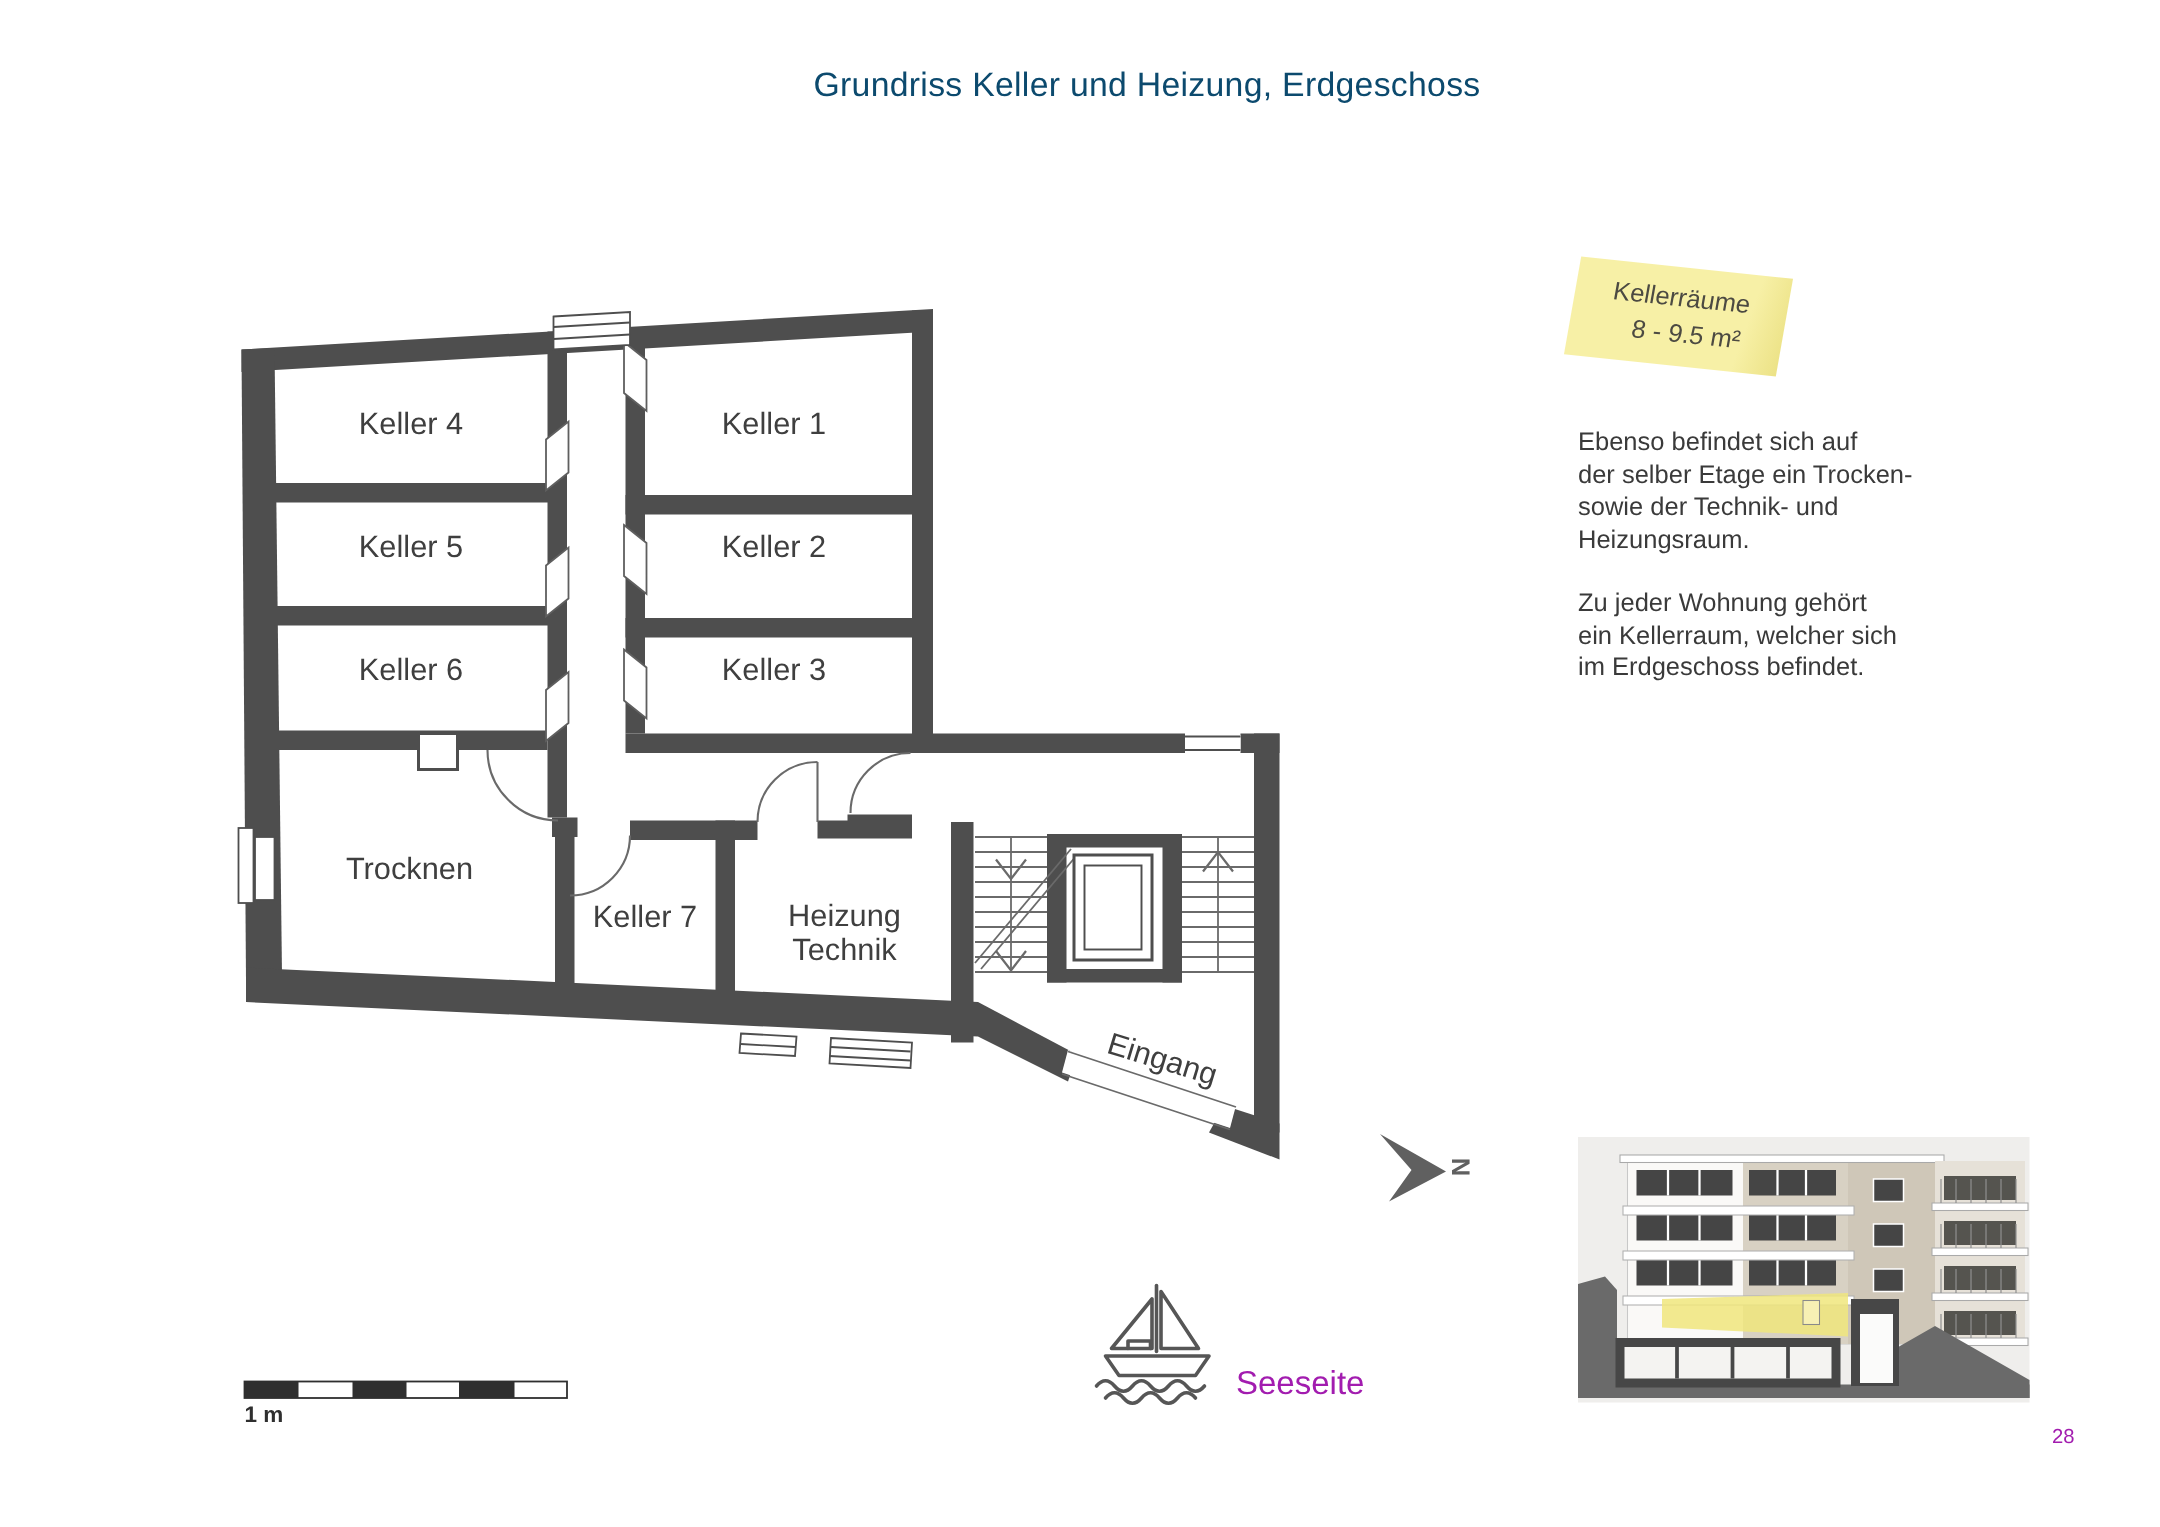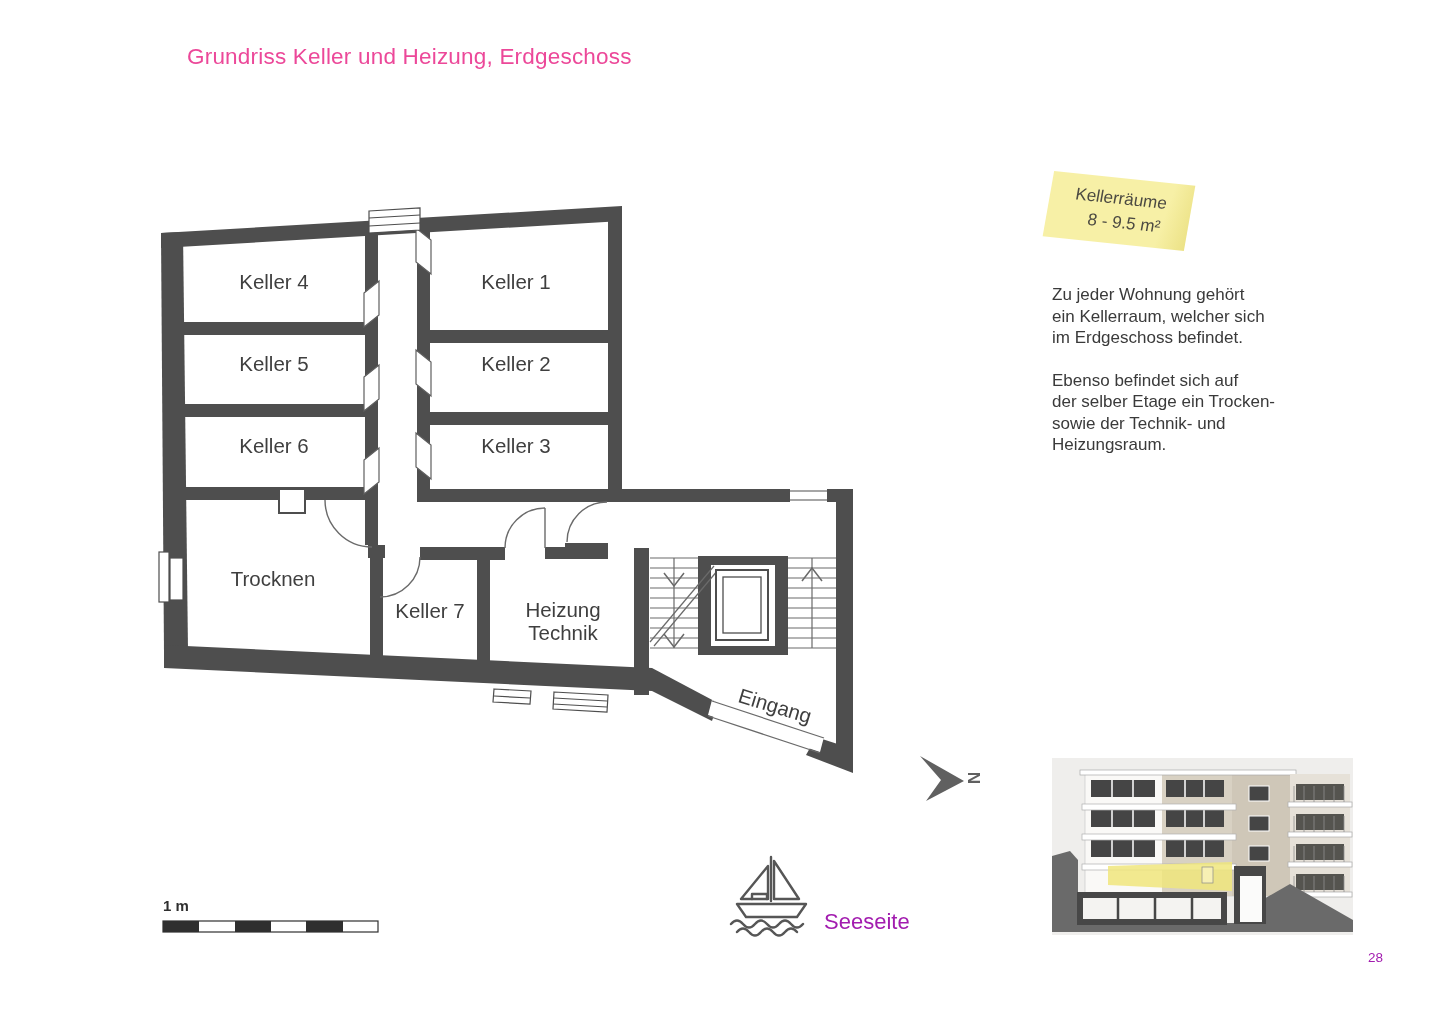--- a/index.html
+++ b/index.html
@@ -1,54 +1,54 @@
 <!DOCTYPE html>
 <html><head>
 <meta charset="utf-8">
 <style>
   html,body{margin:0;padding:0;background:#ffffff;}
   body{font-family:"Liberation Sans", sans-serif;}
   #canvas{position:relative;width:1440px;height:1018px;background:#ffffff;overflow:hidden;}
   #plan-svg{position:absolute;left:0;top:0;}
-  .title{position:absolute;left:187px;top:44px;width:800px;text-align:left;
-         font-size:22.5px;color:#ec4899;letter-spacing:.2px;}
+  .title{position:absolute;left:187px;top:44px;width:800px;text-align:right;
+         font-size:22.5px;color:#0c4a6e;letter-spacing:.2px;}
   .note{position:absolute;left:1048px;top:178px;width:142px;height:66px;
         background:linear-gradient(100deg,#f7f0a6 80%,#ece286 100%);
         transform:rotate(6deg) skewX(-4deg);
         display:flex;flex-direction:column;justify-content:center;align-items:center;
         color:#4c4a42;font-size:17px;line-height:24px;}
   .note .l2{padding-left:14px;}
   .paras{position:absolute;left:1052px;top:284px;width:270px;color:#3a3a3a;
          font-size:17px;line-height:21.5px;}
   .paras p{margin:0 0 21px 0;white-space:pre-line;}
-  .scale-label{position:absolute;left:163px;top:897px;font-size:15px;font-weight:bold;color:#2f2f2f;}
+  .scale-label{position:absolute;left:163px;top:935px;font-size:15px;font-weight:bold;color:#2f2f2f;}
   .seeseite{position:absolute;left:824px;top:909px;font-size:22px;color:#a21caf;}
   .pagenum{position:absolute;left:1368px;top:950px;font-size:13.5px;color:#a21caf;}
   svg text.room{font-family:"Liberation Sans",sans-serif;font-size:20.5px;fill:#3f3f3f;text-anchor:middle;}
 </style>
 </head>
 <body>
 
 <div id="canvas">
 
   <div class="title">Grundriss Keller und Heizung, Erdgeschoss</div>
 
   <div class="note">
     <div>Kellerräume</div>
     <div class="l2">8 - 9.5 m²</div>
   </div>
 
   <div class="paras">
-    <p>Zu jeder Wohnung gehört
-ein Kellerraum, welcher sich
-im Erdgeschoss befindet.</p>
     <p>Ebenso befindet sich auf
 der selber Etage ein Trocken-
 sowie der Technik- und
 Heizungsraum.</p>
+    <p>Zu jeder Wohnung gehört
+ein Kellerraum, welcher sich
+im Erdgeschoss befindet.</p>
   </div>
 
   <div class="scale-label">1 m</div>
   <div class="seeseite">Seeseite</div>
   <div class="pagenum">28</div>
 
   <svg id="plan-svg" width="1440" height="1018" viewBox="0 0 1440 1018">
 
     <g fill="#4e4e4e" stroke="none">
 

